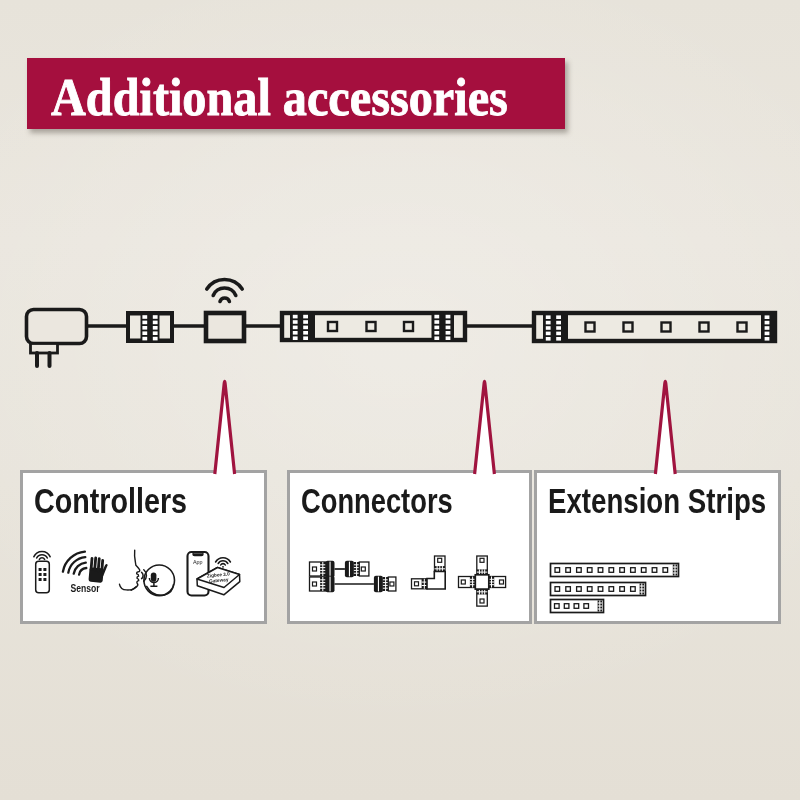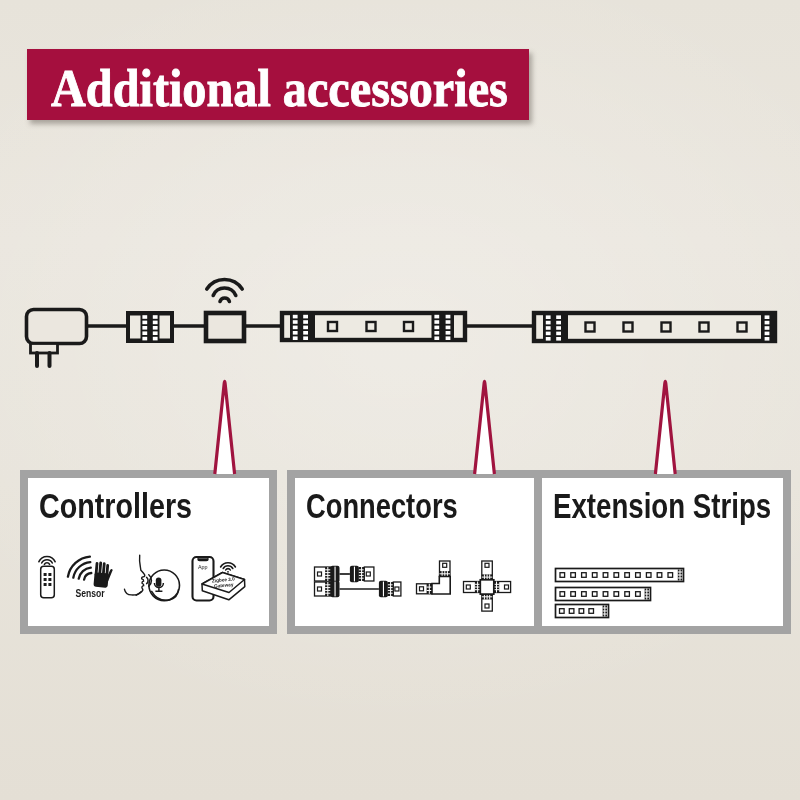--- a/index.html
+++ b/index.html
@@ -4,35 +4,36 @@
 <style>
   html,body{margin:0;padding:0;}
   body{
     width:800px;height:800px;position:relative;overflow:hidden;
     font-family:"Liberation Sans",sans-serif;
     background:
       radial-gradient(ellipse 120% 90% at 50% 42%, rgba(255,255,255,0.25) 0%, rgba(255,255,255,0) 55%),
       linear-gradient(180deg,#e7e3da 0%, #eae6de 30%, #e8e4db 60%, #e4dfd5 100%);
   }
   .banner{
-    position:absolute;left:27px;top:49px;width:502px;height:71px;
+    position:absolute;left:27px;top:58px;width:502px;height:71px;
     background:#a50f3e;
     box-shadow:3px 4px 5px rgba(90,85,75,0.45);
+    padding-left:36px;
   }
   .banner span{
     position:absolute;left:24px;top:9px;
     font-family:"Liberation Serif",serif;font-weight:bold;
     font-size:53px;color:#ffffff;white-space:nowrap;letter-spacing:0px;-webkit-text-stroke:0.9px #ffffff;
     transform:scaleX(0.91);transform-origin:0 50%;
   }
   .schematic{position:absolute;left:0;top:260px;}
   .spikes{position:absolute;left:0;top:375px;z-index:3;}
   .box{
     position:absolute;top:470px;height:148px;background:#ffffff;
-    border:8px solid #a3a3a3;z-index:2;
+    border:3px solid #a3a3a3;z-index:2;
   }
   #box1{left:20px;width:241px;}
   #box2{left:287px;width:239px;}
   #box3{left:534px;width:241px;}
   .title{
     position:absolute;left:11px;top:8px;
     font-weight:bold;font-size:35px;color:#1a1a1a;white-space:nowrap;
     transform:scaleX(0.78);transform-origin:0 50%;
     letter-spacing:0px;
   }

